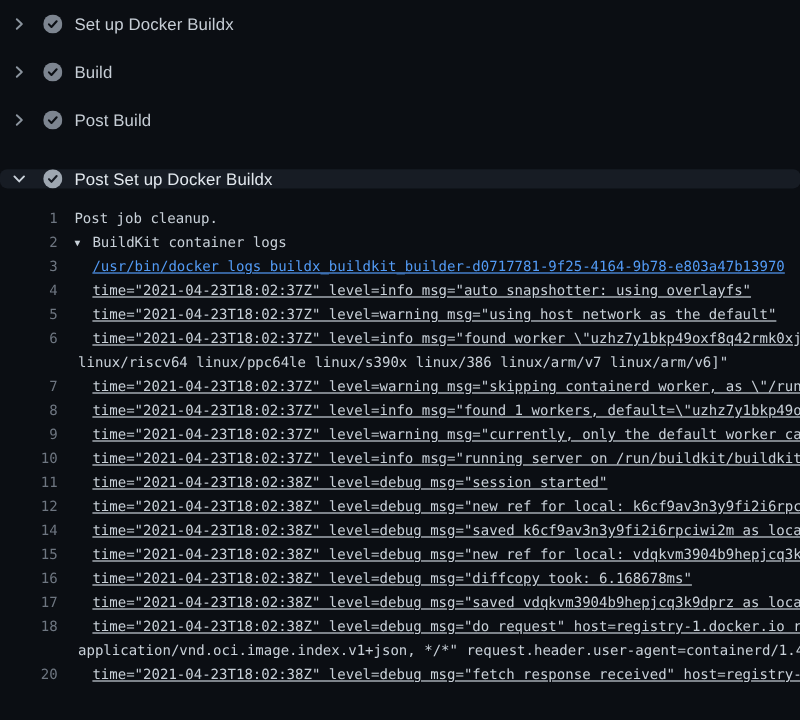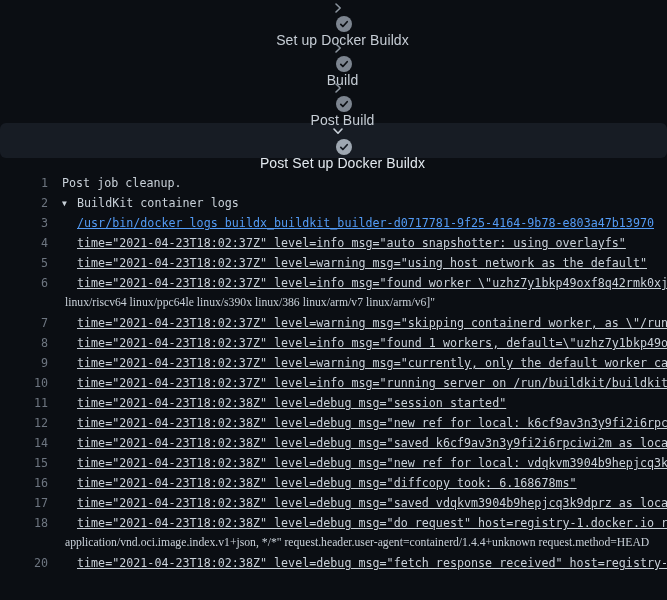--- a/index.html
+++ b/index.html
@@ -7,49 +7,49 @@
     width:667px; height:600px; overflow:hidden;
     background: var(--page_bg, #0b0e13);
     font-family: "Liberation Sans", sans-serif;
   }
   .viewer { width:667px; height:600px; overflow:hidden; }
 
   
   .steps { }
   .step-row {
     height:40px; display:flex; align-items:center;
-    padding-left:8px; cursor:pointer;flex-direction:column;
+    padding-left:8px; cursor:pointer;
   }
   .step-row .chev { width:16px; height:16px; flex:none; }
   .step-row .check { width:16px; height:16px; flex:none; margin-left:12px; }
   .step-row .step-label {
     margin-left:10px; font-size:14px; color:#c6cdd5; letter-spacing:.1px;
   }
   .step-row.expanded {
-    height:35px; margin-top:3px; border-radius:6px;
+    height:16px; margin-top:21px; border-radius:6px;
     background: var(--header_bg, #171c24);
   }
   .step-row.expanded .step-label { color:#e2e8ee; }
 
   
   .log {
     padding-top:15px;
     height:430px; overflow:hidden;
     font-family:"DejaVu Sans Mono", monospace;
     font-size:11.7px; line-height:20px;
   }
   .lrow { height:20px; display:flex; white-space:pre; overflow:hidden; }
   .lnum {
     width:48px; flex:none; text-align:right;
     color: var(--line_number, #6e7681); user-select:none;
   }
   .ltxt { color: var(--log_text, #c9d1d9); }
   .ltxt.base  { padding-left:14px; }
   .ltxt.group { padding-left:29px;text-decoration:underline; }
-  .ltxt.cont  { padding-left:17px;font-family:Liberation Serif, serif; }
+  .ltxt.cont  { padding-left:17px; }
   .ltxt.cmd   { color: var(--command_blue, #539bf5); }
   .tri {
     display:inline-block; width:15px; font-size:8px;
     color:#c9d1d9; vertical-align:1px;
   }
 </style>
 </head>
 <body>
 
 <div class="viewer">

